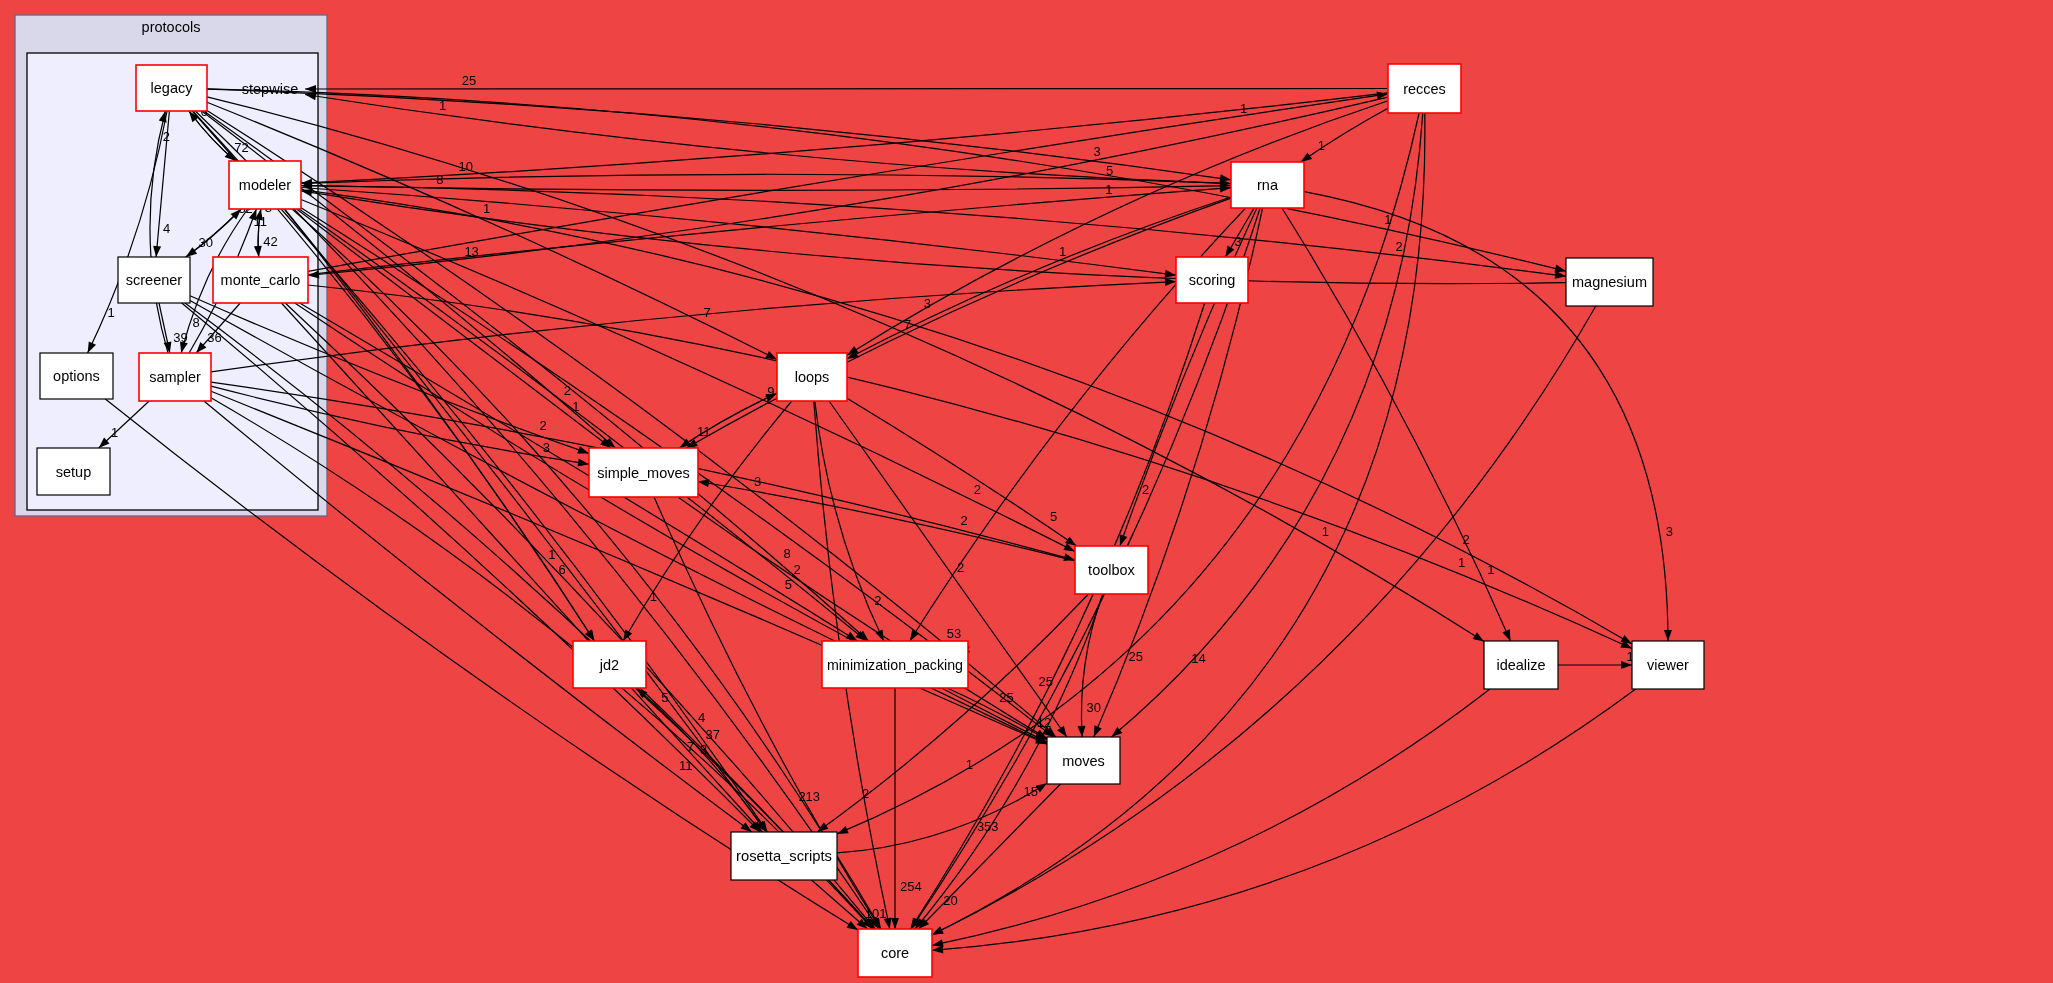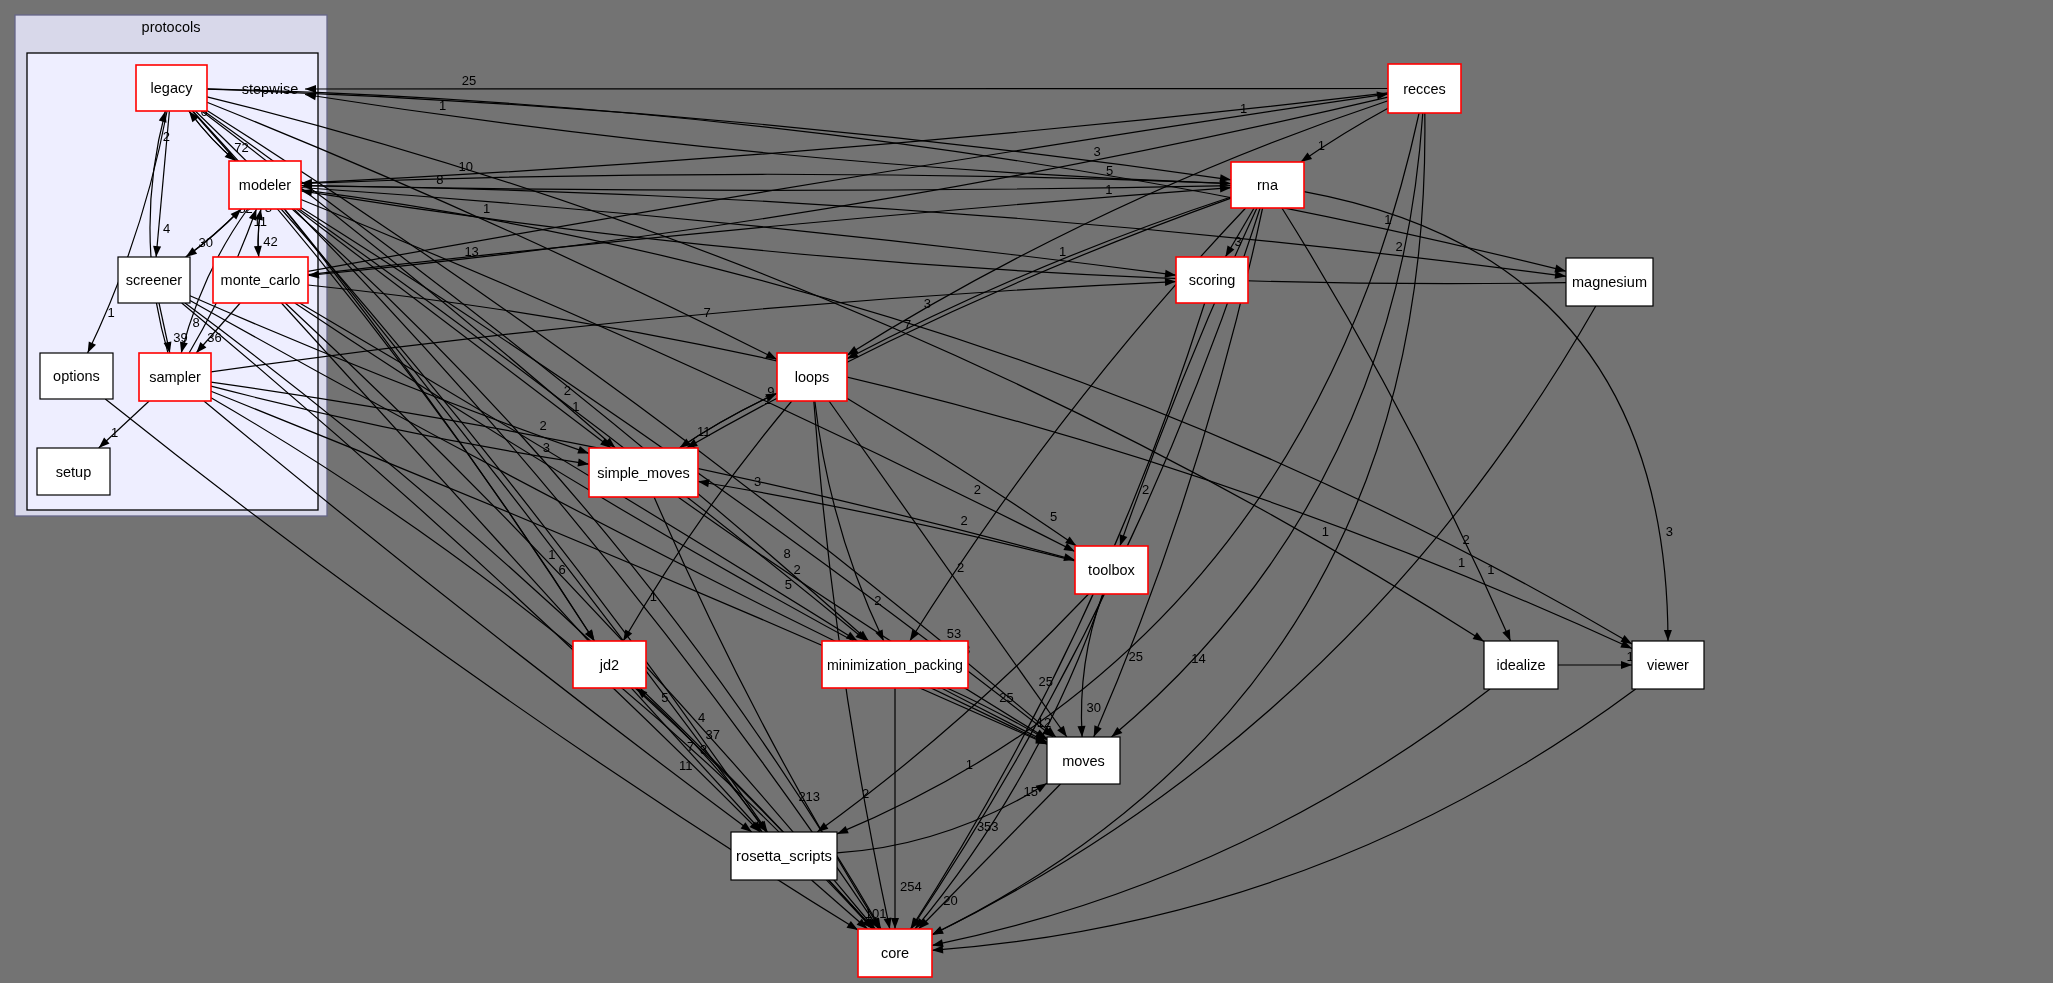--- a/index.html
+++ b/index.html
@@ -1,16 +1,16 @@
 <!DOCTYPE html>
 <html><head>
 <meta charset="utf-8">
 <style>
   html,body{margin:0;padding:0;background:#ffffff;}
-  #stage{position:relative;width:2053px;height:983px;background:#737373;overflow:hidden;
+  #stage{position:relative;width:2053px;height:983px;background:#ef4444;overflow:hidden;
          font-family:"Liberation Sans", sans-serif;}
   svg{display:block}
   text{font-family:"Liberation Sans", sans-serif;}
 </style>
 </head>
 <body>
 
 <div id="stage">
   <svg id="graph-svg" width="2053" height="983" viewBox="0 0 2053 983">
       <g>

